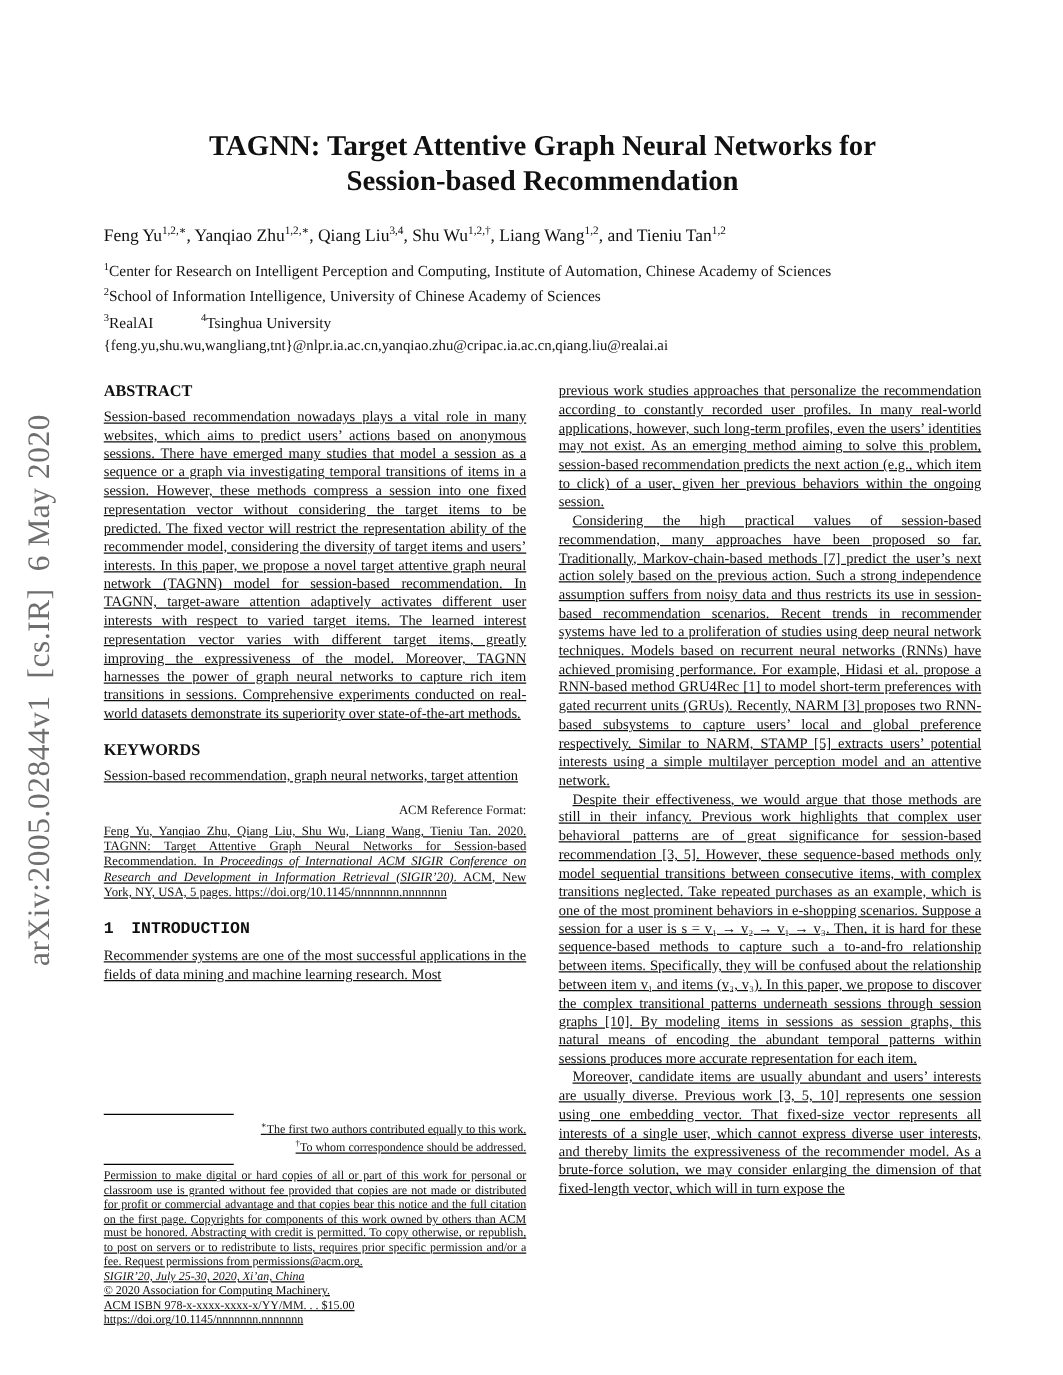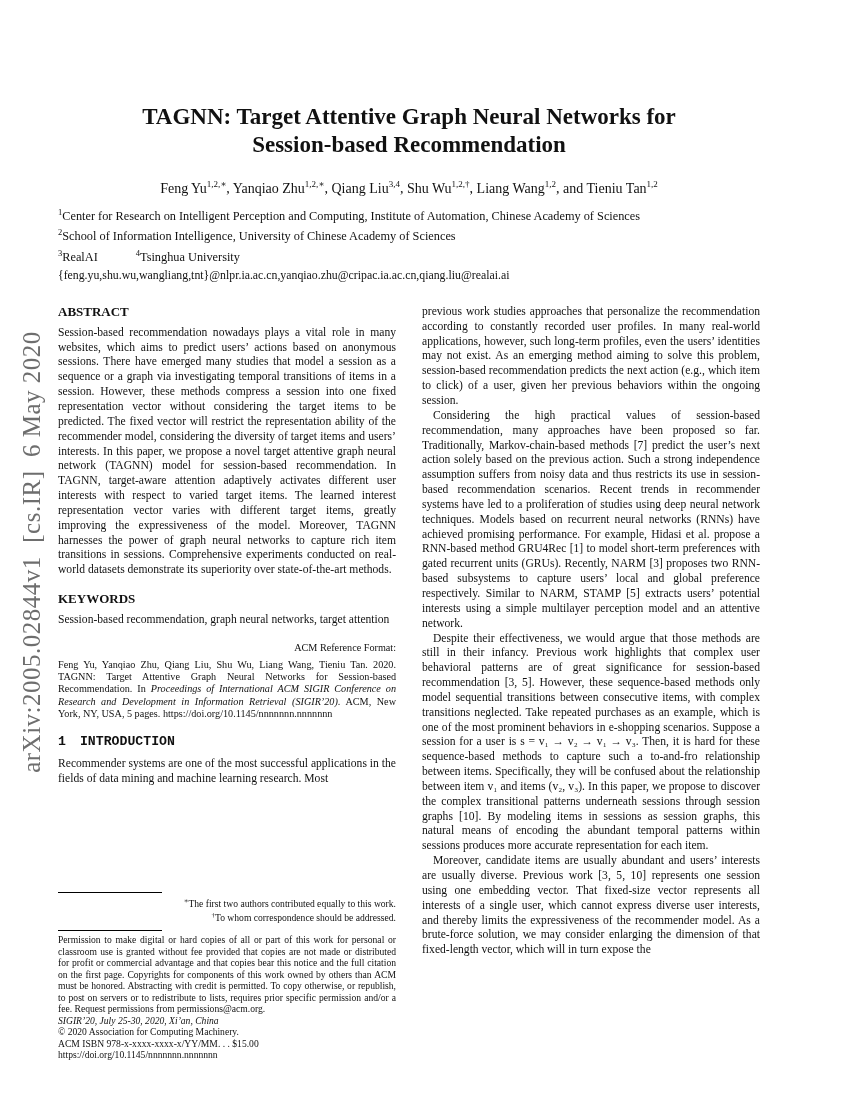--- a/index.html
+++ b/index.html
@@ -20,53 +20,52 @@
     text-align: center;
     transform: rotate(-90deg);
     transform-origin: center;
     font-size: 25px;
     letter-spacing: 0.5px;
     color: #6e6e6e;
     white-space: pre;
   }
   .content {
     position: absolute;
-    left: 58px;
+    left: 83px;
     top: 103px;
     width: 702px;
   }
   .title {
     margin: 0 0 20px 0;
     text-align: center;
     font-size: 23px;
     line-height: 28px;
     font-weight: 700;
   }
   .title span { display: block; }
   .authors {
-    text-align: center;
     font-size: 14px;
     margin-bottom: 7px;
     white-space: nowrap;
   }
   .authors sup { font-size: 9px; }
   .affils { text-align: left; font-size: 12.3px; line-height: 16.5px; }
   .affils sup { font-size: 8.5px; }
   .affil-pair + .affil-pair { margin-left: 38px; }
   .emails { font-size: 11.8px; margin-top: 2px; }
   .columns { display: flex; gap: 26px; margin-top: 21px; }
   .col {
     width: 338px;
     flex: none;
     font-size: 11.6px;
     line-height: 14.85px;
     text-align: justify;
   }
   .col-left { display: flex; flex-direction: column; height: 756px; }
-  .col p { margin: 0; }
+  .col p { margin: 0; text-decoration: underline; }
   .col p.indent { text-indent: 11px; }
   h2.block-head {
     font-size: 13px;
     font-weight: 700;
     margin: 14px 0 6px 0;
     text-align: left;
   }
   h2.block-head.first { margin-top: 0; }
   .acmref-head {
     font-size: 10.2px;

